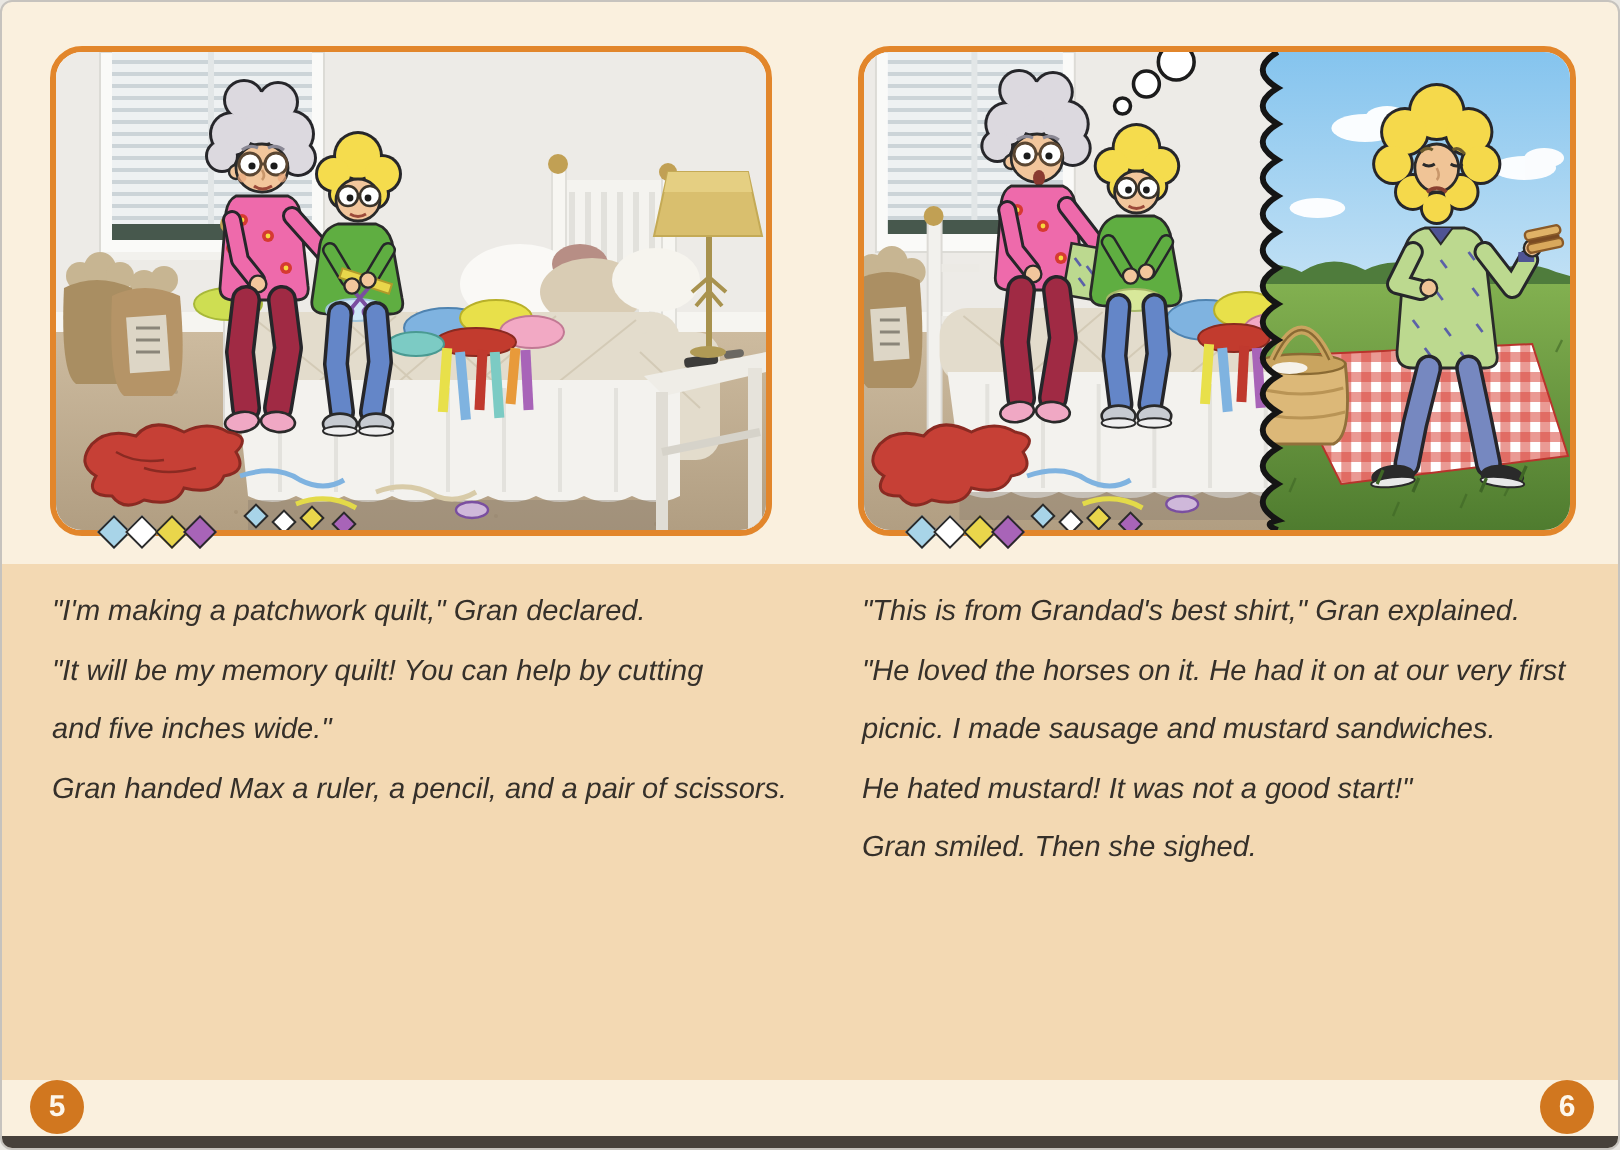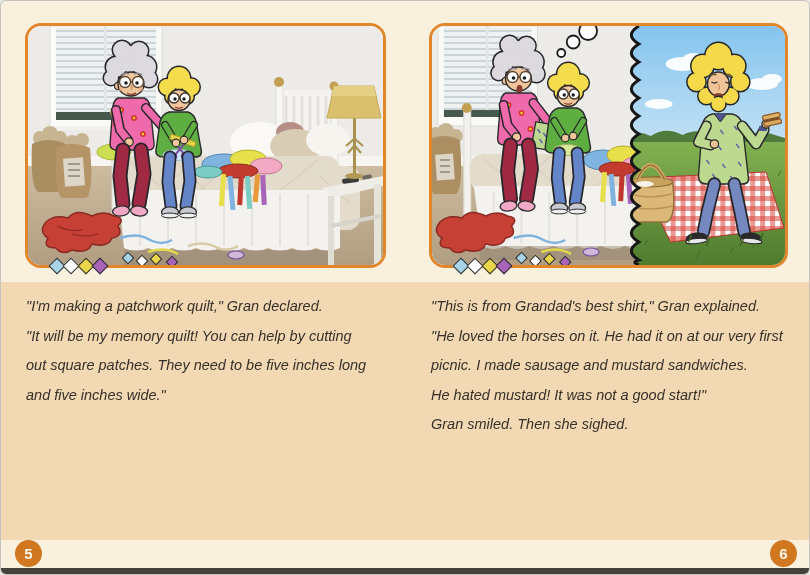--- a/index.html
+++ b/index.html
@@ -514,22 +514,22 @@
   <div class="patch" style="left:93px;background:#a864b8"></div>
   <div class="patch" style="left:454px;background:#a8d4e8"></div>
   <div class="patch" style="left:468px;background:#ffffff"></div>
   <div class="patch" style="left:483px;background:#e9d64b"></div>
   <div class="patch" style="left:497px;background:#a864b8"></div>
 
   <div class="text-band">
     <div class="story sleft">
       <div>"I'm making a patchwork quilt," Gran declared.</div>
       <div>"It will be my memory quilt! You can help by cutting</div>
-      <div>out square patches. They need to be five inches long</div>
       <div>and five inches wide."</div>
+      <div>Gran handed Max a ruler, a pencil, and a pair of scissors.</div>
     </div>
     <div class="story sright">
       <div>"This is from Grandad's best shirt," Gran explained.</div>
       <div>"He loved the horses on it. He had it on at our very first</div>
       <div>picnic. I made sausage and mustard sandwiches.</div>
       <div>He hated mustard! It was not a good start!"</div>
       <div>Gran smiled. Then she sighed.</div>
     </div>
   </div>
 

